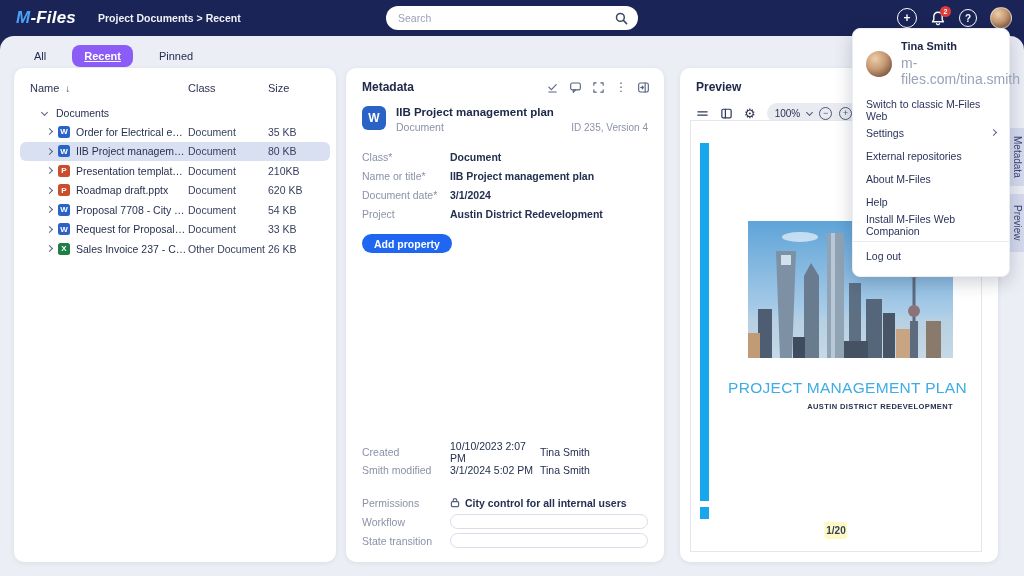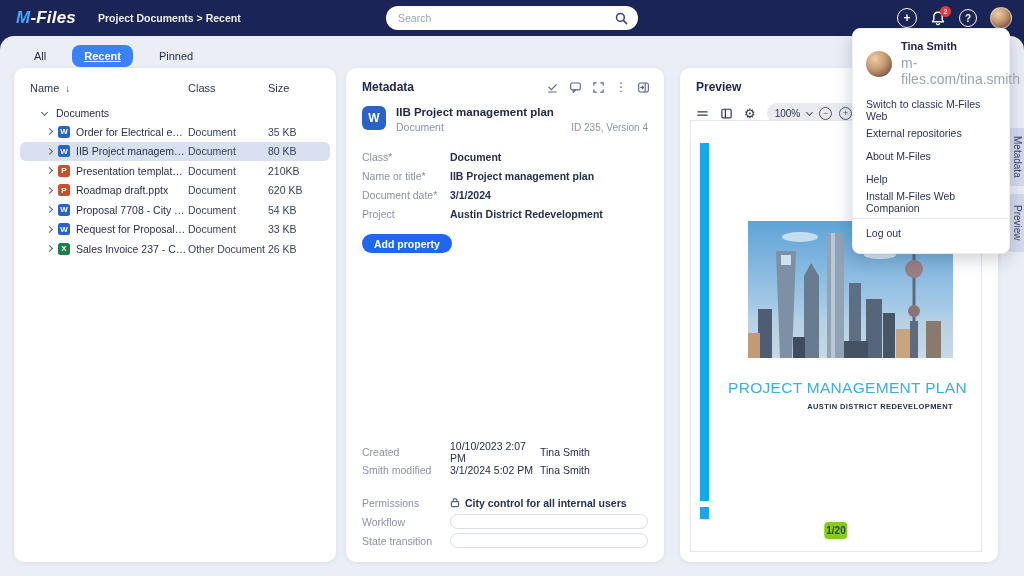--- a/index.html
+++ b/index.html
@@ -27,21 +27,21 @@
   .bell-wrap { position:relative; cursor:pointer; display:flex; }
   .badge { position:absolute; top:-4px; right:-5px; min-width:11px; height:11px; background:#e03b3b; border-radius:6px;
            color:#fff; font-size:7px; font-weight:700; display:flex; align-items:center; justify-content:center; padding:0 2px; }
   .avatar { width:22px; height:22px; border-radius:50%; cursor:pointer;
             background:radial-gradient(circle at 35% 30%, #eccfa8 0%, #c49772 45%, #7c5640 80%, #5d3f30 100%);
             border:1px solid rgba(255,255,255,.5); }
   
   .content { position:absolute; left:0; top:36px; right:0; bottom:0; background:#eceef5; border-radius:14px 14px 0 0; }
   .tabstrip { position:absolute; left:22px; top:9px; display:flex; align-items:center; gap:14px; }
   .tab { font-size:11px; color:#232c52; padding:5px 12px; border-radius:8px; cursor:pointer; font-weight:400; }
-  .tab.active { background:#3b82f6; color:#fff; font-weight:700;text-decoration:underline; }
+  .tab.active { background:#8b5cf6; color:#fff; font-weight:700;text-decoration:underline; }
   .panel { position:absolute; top:32px; height:494px; background:#fff; border-radius:10px;
            box-shadow:0 1px 5px rgba(25,35,70,.08); }
   
   .file-panel { left:14px; width:322px; }
   .grid-row { display:grid; grid-template-columns:1fr 80px 58px; align-items:center; }
   .fp-header { padding:14px 10px 9px 16px; font-size:11px; color:#2b3453; }
   .fp-header .hname { display:flex; align-items:center; gap:6px; cursor:pointer; }
   .sort-arrow { font-size:10px; color:#3c4664; }
   .hcell { cursor:pointer; }
   .root-row { padding:3px 10px 3px 28px; height:19px; font-size:10.5px; color:#27304f; display:flex; align-items:center; gap:9px; cursor:pointer; }
@@ -98,21 +98,21 @@
   .mini-circle { width:13px; height:13px; border:1.2px solid #4c5878; border-radius:50%; font-size:9px; color:#4c5878;
                  display:flex; align-items:center; justify-content:center; cursor:pointer; line-height:1; }
   .page { position:absolute; left:10px; top:52px; right:16px; bottom:10px; background:#fff; border:1px solid #e4e6ec; overflow:hidden; }
   .vbar { position:absolute; left:9px; top:22px; width:9px; height:358px; background:#17a7ea; }
   .vbar2 { position:absolute; left:9px; top:386px; width:9px; height:12px; background:#17a7ea; }
   .sky-img { position:absolute; left:57px; top:100px; width:205px; height:137px; }
   .doc-big-title { position:absolute; left:37px; top:258px; width:230px; text-align:center;
                    font-size:15.5px; font-weight:500; color:#3dade4; letter-spacing:.3px; white-space:nowrap; }
   .doc-sub { position:absolute; left:40px; top:281px; width:222px; text-align:right;
              font-size:7.5px; font-weight:700; color:#25304e; letter-spacing:.4px; }
-  .page-ind { position:absolute; left:50%; bottom:12px; transform:translateX(-50%); background:#84cc16; border-radius:4px;
+  .page-ind { position:absolute; left:50%; bottom:12px; transform:translateX(-50%); background:#fef9c3; border-radius:4px;
               padding:3px 2px; font-size:10px; font-weight:700; color:#33405e; }
   
   .side-tab { position:absolute; left:1004px; width:26px; height:58px; background:#d5daee; border-radius:8px;
               color:#3c4770; font-size:10px; display:flex; align-items:center; justify-content:center; cursor:pointer; }
   .side-tab span { writing-mode:vertical-rl; }
   .side-tab.t1 { top:92px; }
   .side-tab.t2 { top:158px; }
   
   .dropdown { position:absolute; left:852px; top:28px; width:158px; background:#fff; border-radius:8px; z-index:40;
               box-shadow:0 5px 18px rgba(20,30,60,.22); border:1px solid #eceef3; padding-bottom:7px; }
@@ -416,20 +416,24 @@
     <div class="um-avatar"></div>
     <div>
       <div class="um-name">Tina Smith</div>
       <div class="um-vault">m-files.com/tina.smith</div>
     </div>
   </div>
   <div class="um-item">
     <span>Switch to classic M-Files Web</span>
   </div>
   <div class="um-item">
+    <span>Settings</span>
+    <span class="chev right"></span>
+  </div>
+  <div class="um-item">
     <span>External repositories</span>
   </div>
   <div class="um-item">
     <span>About M-Files</span>
   </div>
   <div class="um-item">
     <span>Help</span>
   </div>
   <div class="um-item">
     <span>Install M-Files Web Companion</span>

